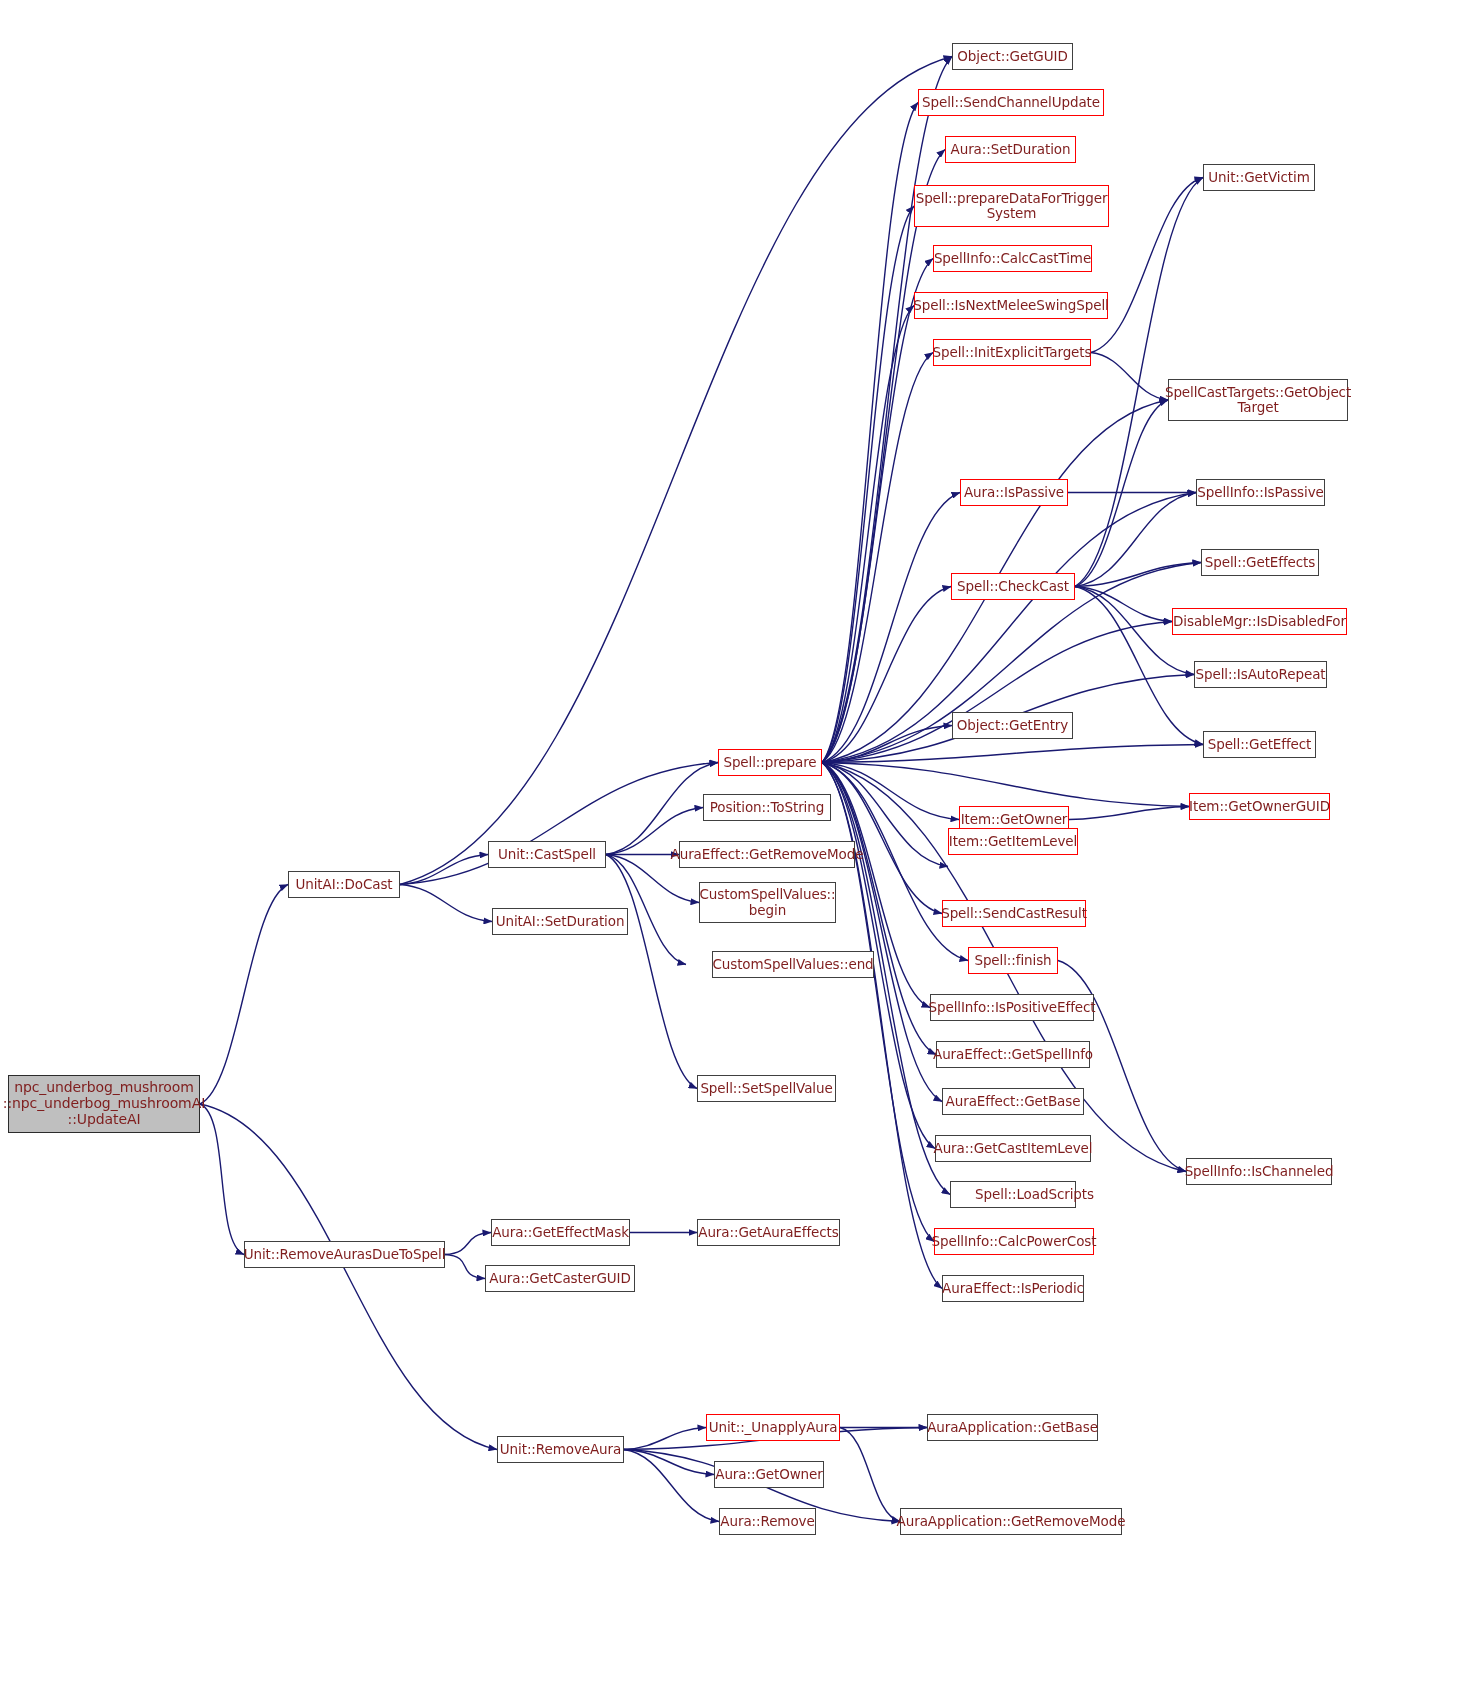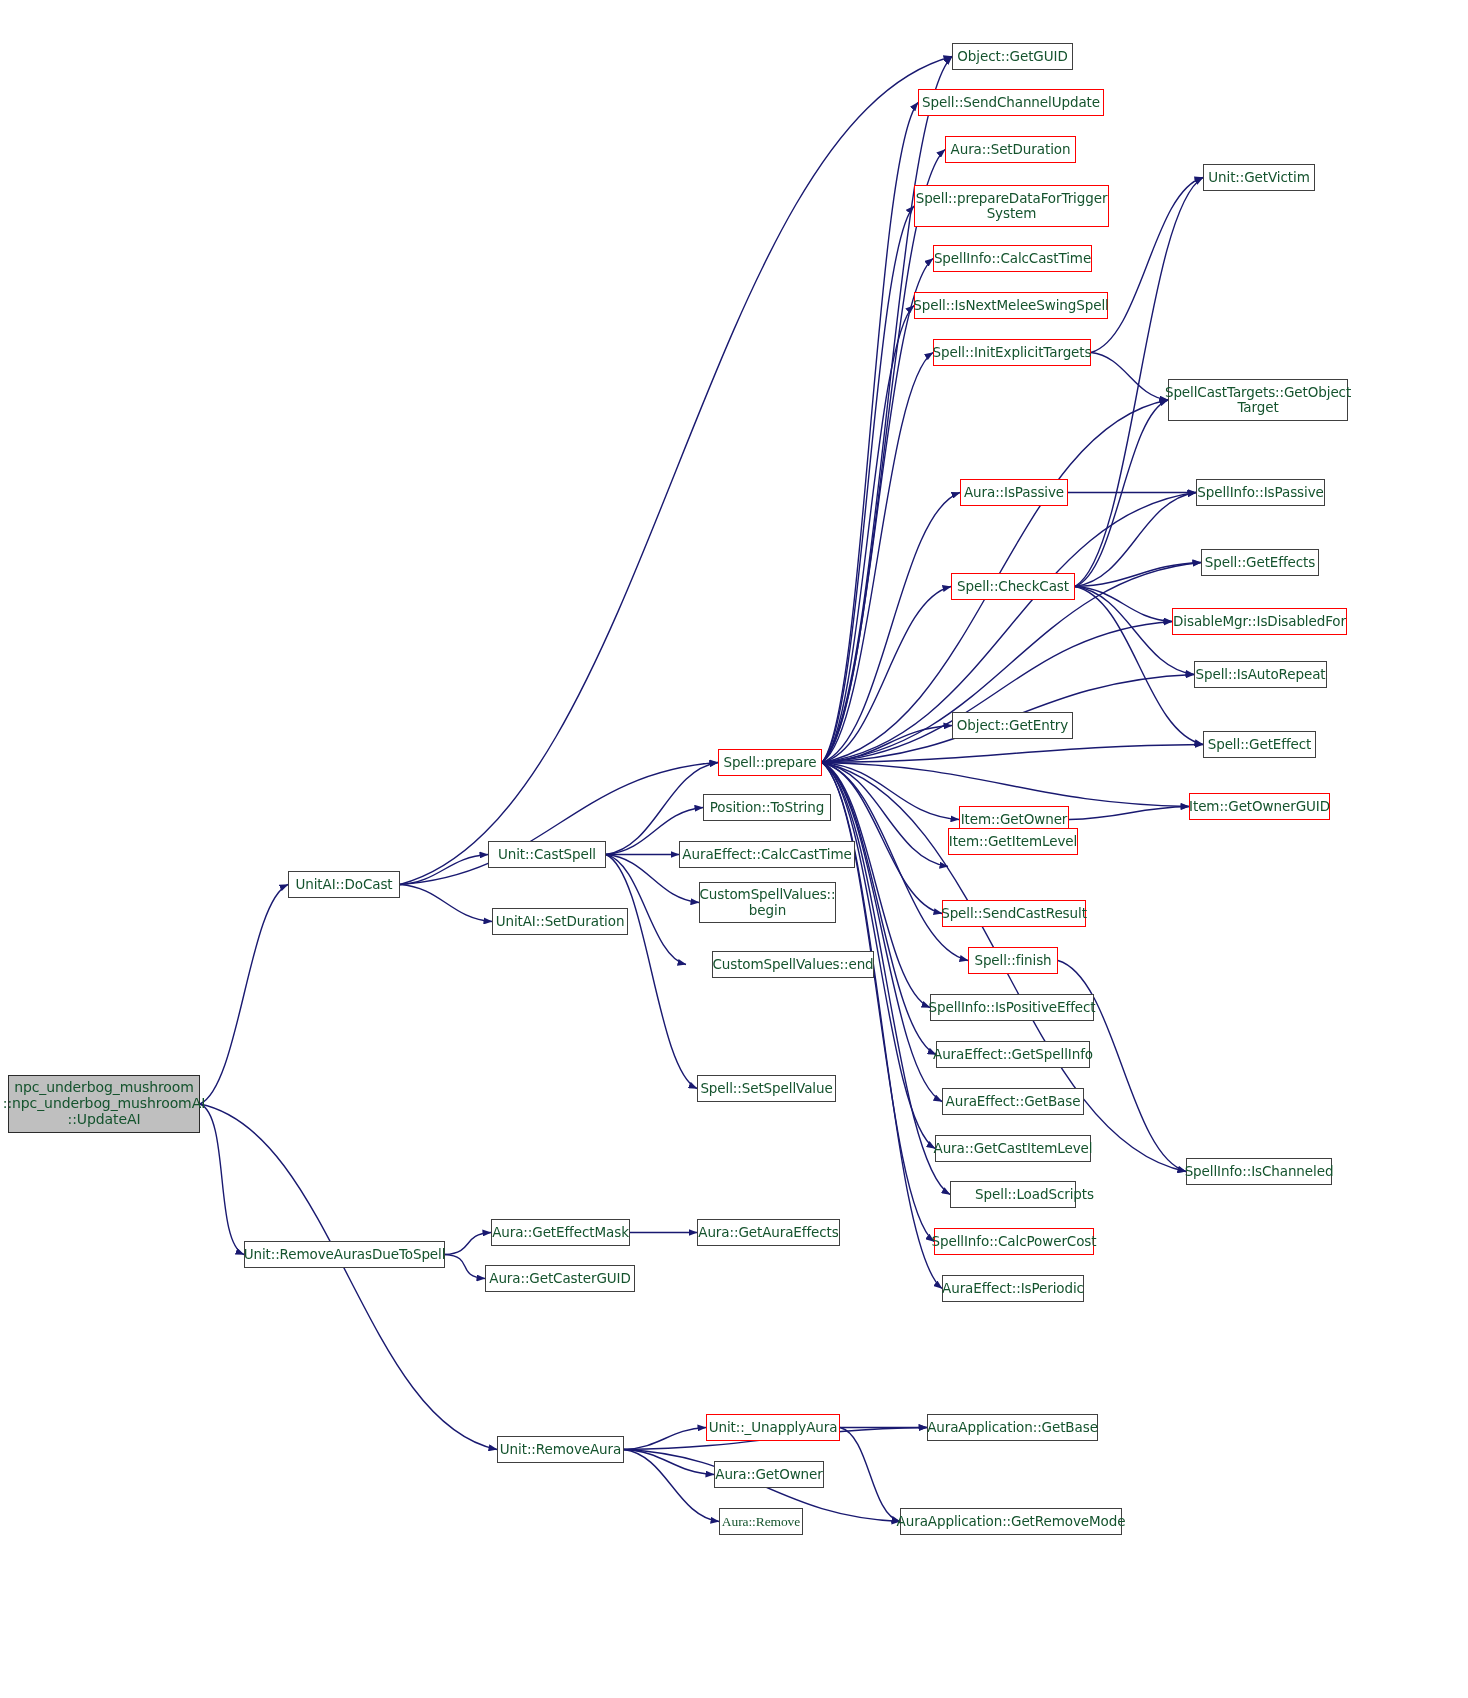--- a/index.html
+++ b/index.html
@@ -25,21 +25,21 @@
   }
   .node {
     position: absolute;
     box-sizing: border-box;
     display: flex;
     align-items: center;
     justify-content: center;
     text-align: center;
     background: #ffffff;
     border: 1px solid #404040;
-    color: #14532d;
+    color: #7f1d1d;
     font-size: 13.5px;
     line-height: 1.12;
     letter-spacing: -0.1px;
     white-space: pre-line;
     padding: 0 3px;
   }
   .node.red {
     border-color: #ff0000;
   }
   .node.root {
@@ -127,21 +127,21 @@
   </svg>
   <div id="node-layer">
       <div class="node root" style="left: 8px; top: 1075px; width: 192px; height: 58px;">npc_underbog_mushroom
 ::npc_underbog_mushroomAI
 ::UpdateAI</div>
       <div class="node" style="left: 288px; top: 871px; width: 112px; height: 27px;">UnitAI::DoCast</div>
       <div class="node" style="left: 488px; top: 841px; width: 118px; height: 27px;">Unit::CastSpell</div>
       <div class="node" style="left: 492px; top: 908px; width: 136px; height: 27px;">UnitAI::SetDuration</div>
       <div class="node red" style="left: 718px; top: 749px; width: 104px; height: 27px;">Spell::prepare</div>
       <div class="node" style="left: 703px; top: 794px; width: 128px; height: 27px;">Position::ToString</div>
-      <div class="node" style="left: 679px; top: 841px; width: 176px; height: 27px;">AuraEffect::CalcCastTime</div>
+      <div class="node" style="left: 679px; top: 841px; width: 176px; height: 27px;">AuraEffect::GetRemoveMode</div>
       <div class="node" style="left: 699px; top: 882px; width: 137px; height: 41px;">CustomSpellValues::
 begin</div>
       <div class="node" style="left: 712px; top: 951px; width: 162px; height: 27px;">CustomSpellValues::end</div>
       <div class="node" style="left: 697px; top: 1075px; width: 139px; height: 27px;">Spell::SetSpellValue</div>
       <div class="node" style="left: 952px; top: 43px; width: 121px; height: 27px;">Object::GetGUID</div>
       <div class="node red" style="left: 918px; top: 89px; width: 186px; height: 27px;">Spell::SendChannelUpdate</div>
       <div class="node red" style="left: 945px; top: 136px; width: 131px; height: 27px;">Aura::SetDuration</div>
       <div class="node red" style="left: 914px; top: 185px; width: 195px; height: 42px;">Spell::prepareDataForTrigger
 System</div>
       <div class="node red" style="left: 933px; top: 245px; width: 159px; height: 27px;">SpellInfo::CalcCastTime</div>
@@ -171,17 +171,17 @@
       <div class="node" style="left: 942px; top: 1275px; width: 142px; height: 27px;">AuraEffect::IsPeriodic</div>
       <div class="node" style="left: 1186px; top: 1158px; width: 146px; height: 27px;">SpellInfo::IsChanneled</div>
       <div class="node" style="left: 1203px; top: 164px; width: 112px; height: 27px;">Unit::GetVictim</div>
       <div class="node" style="left: 244px; top: 1241px; width: 201px; height: 27px;">Unit::RemoveAurasDueToSpell</div>
       <div class="node" style="left: 491px; top: 1219px; width: 139px; height: 27px;">Aura::GetEffectMask</div>
       <div class="node" style="left: 697px; top: 1219px; width: 143px; height: 27px;">Aura::GetAuraEffects</div>
       <div class="node" style="left: 485px; top: 1265px; width: 150px; height: 27px;">Aura::GetCasterGUID</div>
       <div class="node" style="left: 497px; top: 1436px; width: 127px; height: 27px;">Unit::RemoveAura</div>
       <div class="node red" style="left: 706px; top: 1414px; width: 134px; height: 27px;">Unit::_UnapplyAura</div>
       <div class="node" style="left: 714px; top: 1461px; width: 110px; height: 27px;">Aura::GetOwner</div>
-      <div class="node" style="left: 719px; top: 1508px; width: 84px; height: 27px; font-family: Liberation Serif, serif;">Aura::Remove</div>
+      <div class="node" style="left: 719px; top: 1508px; width: 97px; height: 27px;">Aura::Remove</div>
       <div class="node" style="left: 927px; top: 1414px; width: 171px; height: 27px;">AuraApplication::GetBase</div>
       <div class="node" style="left: 900px; top: 1508px; width: 222px; height: 27px;">AuraApplication::GetRemoveMode</div>
     </div>
 </div>
 
 </body></html>

